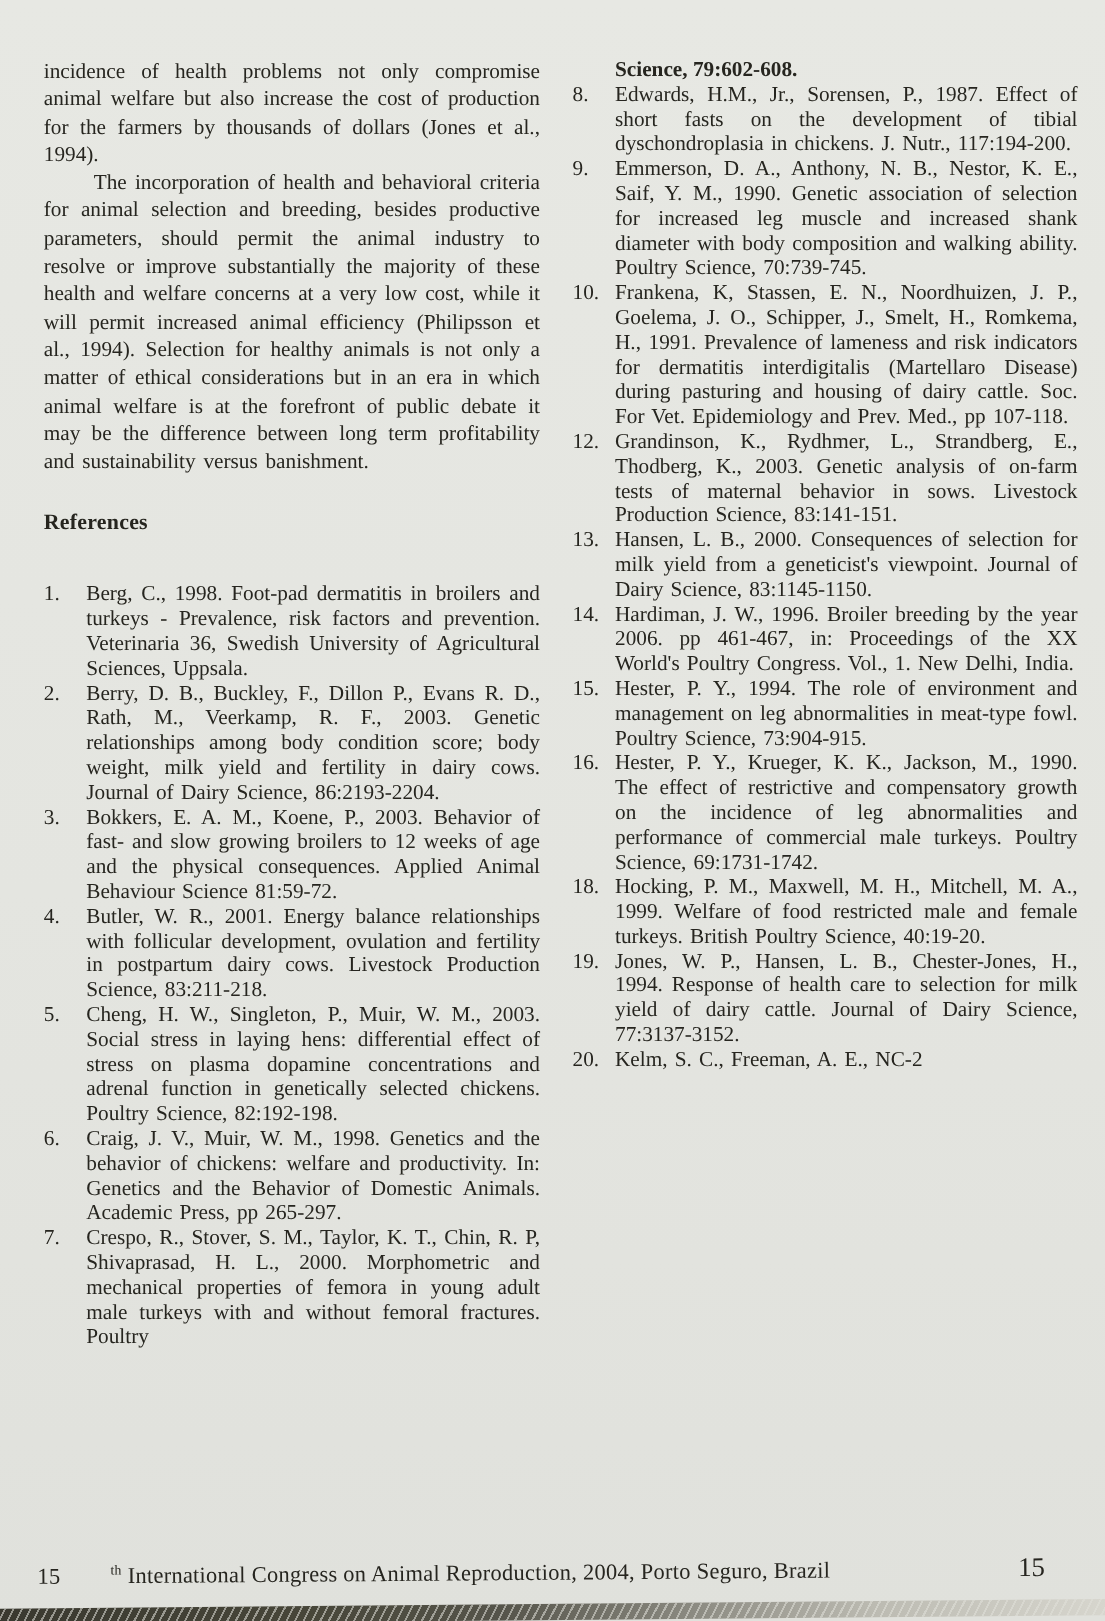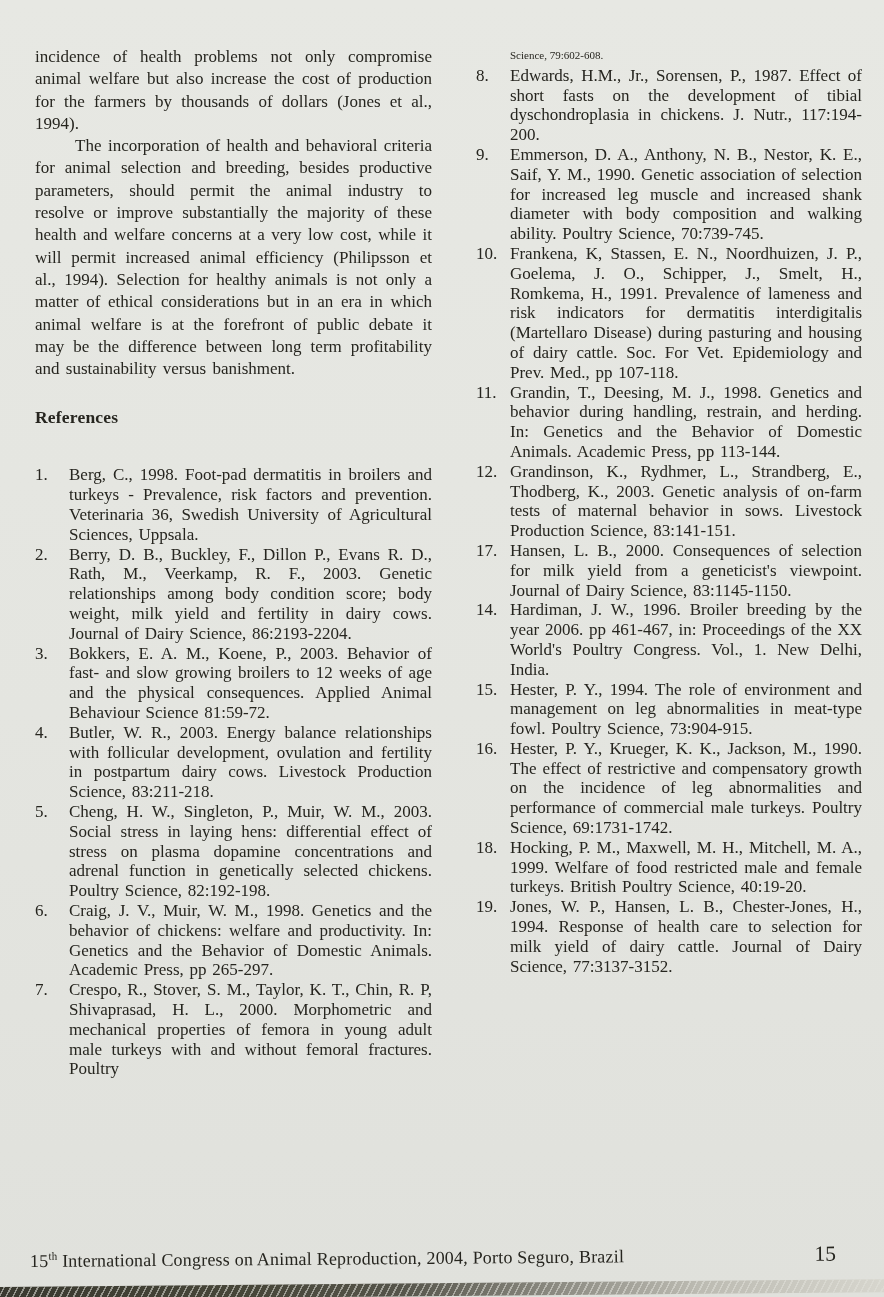--- a/index.html
+++ b/index.html
@@ -13,21 +13,21 @@
     font-family: "Liberation Serif", "DejaVu Serif", serif;
     color: #26251f;
     -webkit-font-smoothing: antialiased;
   }
   .columns {
     position: absolute;
     top: 46px;
     left: 35px;
     width: 827px;
     display: flex;
-    gap: 44px;
+    gap: 26px;
   }
   .col-left  { width: 397px; flex: 0 0 397px; }
   .col-right { flex: 1; }
   .para {
     margin: 0;
     font-size: 17px;
     line-height: 22.3px;
     text-align: justify;
     word-spacing: 2px;
   }
@@ -44,36 +44,37 @@
     line-height: 19.8px;
   }
   .ref-num { flex: 0 0 34px; }
   .ref-text {
     flex: 1;
     text-align: justify;
     word-spacing: 1.5px;
   }
   .ref-continuation {
     padding-left: 34px;
-    font-size: 11px;
+    font-size: 17px;
     line-height: 19.8px;
+    font-weight: bold;
   }
   .footer {
     position: absolute;
     left: 30px;
     right: 48px;
     top: 1248px;
     display: flex;
     justify-content: space-between;
     align-items: baseline;
     transform: rotate(-0.45deg);
     transform-origin: left center;
   }
   .footer-citation { font-size: 18px; letter-spacing: 0.2px; }
-  .footer-citation sup { font-size: 11px; }
+  .footer-citation sup { font-size: 11px; margin-left: 40px; }
   .footer-pagenum { font-size: 21.5px; }
   .scan-edge {
     position: absolute;
     left: -10px;
     bottom: -3px;
     width: 910px;
     height: 13px;
     transform: rotate(-0.5deg);
     transform-origin: left bottom;
     background-image:
@@ -100,21 +101,21 @@
       <div class="ref">
         <span class="ref-num">2.</span>
         <span class="ref-text">Berry, D. B., Buckley, F., Dillon P., Evans R. D., Rath, M., Veerkamp, R. F., 2003. Genetic relationships among body condition score; body weight, milk yield and fertility in dairy cows. Journal of Dairy Science, 86:2193-2204.</span>
       </div>
       <div class="ref">
         <span class="ref-num">3.</span>
         <span class="ref-text">Bokkers, E. A. M., Koene, P., 2003. Behavior of fast- and slow growing broilers to 12 weeks of age and the physical consequences. Applied Animal Behaviour Science 81:59-72.</span>
       </div>
       <div class="ref">
         <span class="ref-num">4.</span>
-        <span class="ref-text">Butler, W. R., 2003. Energy balance relationships with follicular development, ovulation and fertility in postpartum dairy cows. Livestock Production Science, 83:211-218.</span>
+        <span class="ref-text">Butler, W. R., 2001. Energy balance relationships with follicular development, ovulation and fertility in postpartum dairy cows. Livestock Production Science, 83:211-218.</span>
       </div>
       <div class="ref">
         <span class="ref-num">5.</span>
         <span class="ref-text">Cheng, H. W., Singleton, P., Muir, W. M., 2003. Social stress in laying hens: differential effect of stress on plasma dopamine concentrations and adrenal function in genetically selected chickens. Poultry Science, 82:192-198.</span>
       </div>
       <div class="ref">
         <span class="ref-num">6.</span>
         <span class="ref-text">Craig, J. V., Muir, W. M., 1998. Genetics and the behavior of chickens: welfare and productivity. In: Genetics and the Behavior of Domestic Animals. Academic Press, pp 265-297.</span>
       </div>
       <div class="ref">
@@ -132,29 +133,25 @@
       </div>
       <div class="ref">
         <span class="ref-num">9.</span>
         <span class="ref-text">Emmerson, D. A., Anthony, N. B., Nestor, K. E., Saif, Y. M., 1990. Genetic association of selection for increased leg muscle and increased shank diameter with body composition and walking ability. Poultry Science, 70:739-745.</span>
       </div>
       <div class="ref">
         <span class="ref-num">10.</span>
         <span class="ref-text">Frankena, K, Stassen, E. N., Noordhuizen, J. P., Goelema, J. O., Schipper, J., Smelt, H., Romkema, H., 1991. Prevalence of lameness and risk indicators for dermatitis interdigitalis (Martellaro Disease) during pasturing and housing of dairy cattle. Soc. For Vet. Epidemiology and Prev. Med., pp 107-118.</span>
       </div>
       <div class="ref">
-        <span class="ref-num">11.</span>
-        <span class="ref-text">Grandin, T., Deesing, M. J., 1998. Genetics and behavior during handling, restrain, and herding. In: Genetics and the Behavior of Domestic Animals. Academic Press, pp 113-144.</span>
-      </div>
-      <div class="ref">
         <span class="ref-num">12.</span>
         <span class="ref-text">Grandinson, K., Rydhmer, L., Strandberg, E., Thodberg, K., 2003. Genetic analysis of on-farm tests of maternal behavior in sows. Livestock Production Science, 83:141-151.</span>
       </div>
       <div class="ref">
-        <span class="ref-num">17.</span>
+        <span class="ref-num">13.</span>
         <span class="ref-text">Hansen, L. B., 2000. Consequences of selection for milk yield from a geneticist's viewpoint. Journal of Dairy Science, 83:1145-1150.</span>
       </div>
       <div class="ref">
         <span class="ref-num">14.</span>
         <span class="ref-text">Hardiman, J. W., 1996. Broiler breeding by the year 2006. pp 461-467, in: Proceedings of the XX World's Poultry Congress. Vol., 1. New Delhi, India.</span>
       </div>
       <div class="ref">
         <span class="ref-num">15.</span>
         <span class="ref-text">Hester, P. Y., 1994. The role of environment and management on leg abnormalities in meat-type fowl. Poultry Science, 73:904-915.</span>
       </div>
@@ -163,20 +160,24 @@
         <span class="ref-text">Hester, P. Y., Krueger, K. K., Jackson, M., 1990. The effect of restrictive and compensatory growth on the incidence of leg abnormalities and performance of commercial male turkeys. Poultry Science, 69:1731-1742.</span>
       </div>
       <div class="ref">
         <span class="ref-num">18.</span>
         <span class="ref-text">Hocking, P. M., Maxwell, M. H., Mitchell, M. A., 1999. Welfare of food restricted male and female turkeys. British Poultry Science, 40:19-20.</span>
       </div>
       <div class="ref">
         <span class="ref-num">19.</span>
         <span class="ref-text">Jones, W. P., Hansen, L. B., Chester-Jones, H., 1994. Response of health care to selection for milk yield of dairy cattle. Journal of Dairy Science, 77:3137-3152.</span>
       </div>
+      <div class="ref">
+        <span class="ref-num">20.</span>
+        <span class="ref-text">Kelm, S. C., Freeman, A. E., NC-2</span>
+      </div>
     </div>
 
   </div>
 
   <div class="footer">
     <div class="footer-citation"><span>15</span><sup>th</sup><span> International Congress on Animal Reproduction, 2004, Porto Seguro, Brazil</span></div>
     <div class="footer-pagenum">15</div>
   </div>
 
   <div class="scan-edge"></div>

